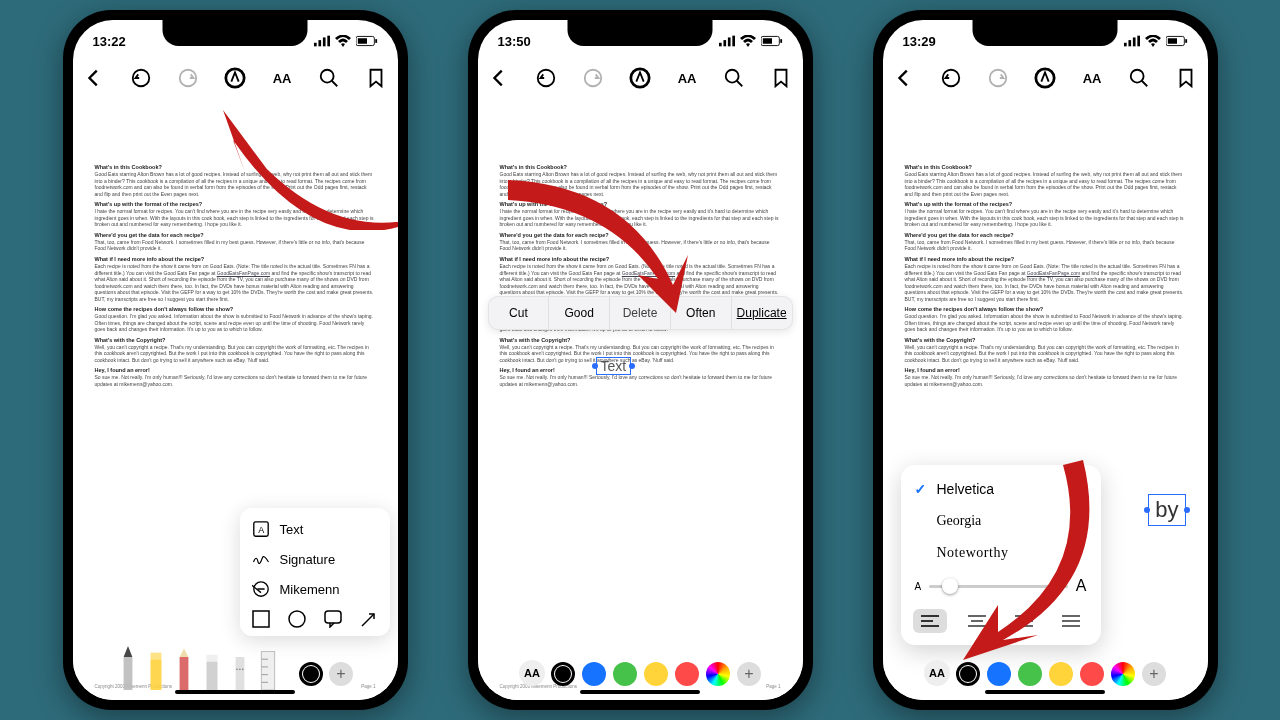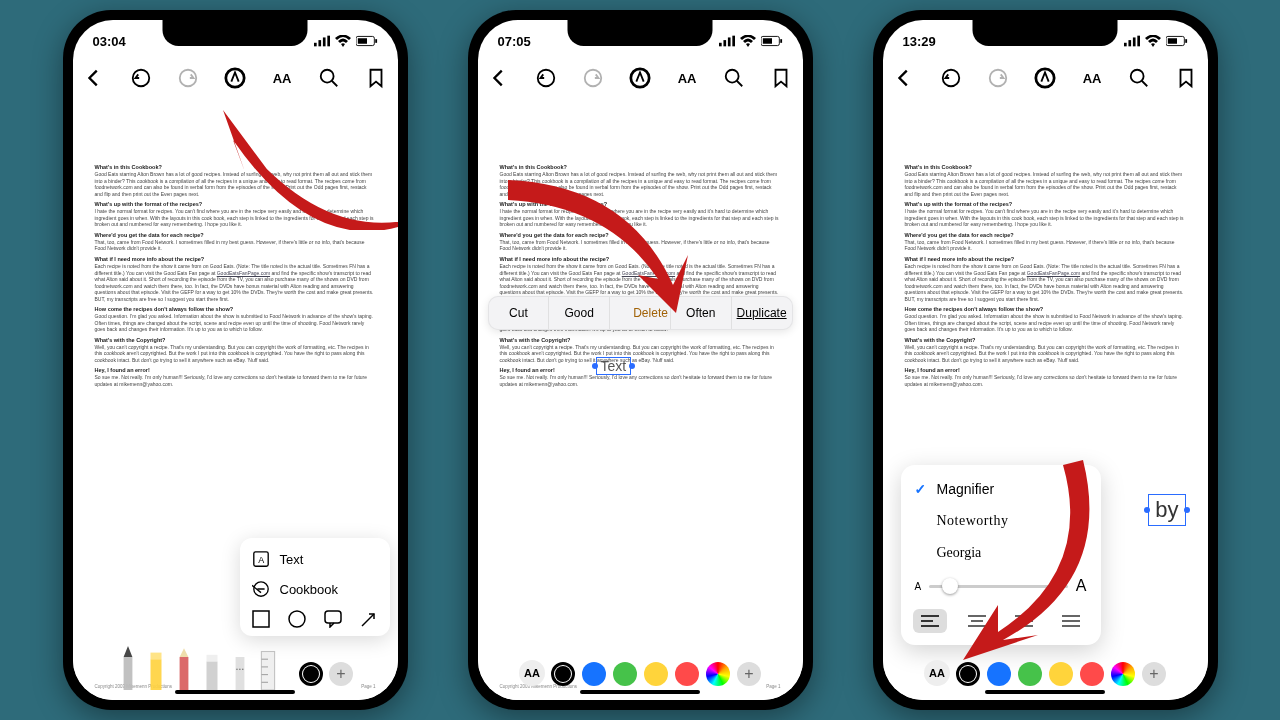--- a/index.html
+++ b/index.html
@@ -152,21 +152,21 @@
     border-radius:10px;
     display:flex;
     font-size:12px;
     box-shadow:0 2px 8px rgba(0,0,0,.1);
   }
   .ctx-menu span {
     flex:1; text-align:center; padding:9px 2px;
     border-right:1px solid rgba(0,0,0,.08);
   }
   .ctx-menu span:last-child { border-right:none;text-decoration:underline; }
-  .ctx-menu .del { color:#a16207;text-align:right; }
+  .ctx-menu .del { color:#404040; }
 
   .text-token {
     position:absolute; top:337px; left:118px;
     border:1px solid #2a6cff;
     padding:0 4px;
     font-size:14px;
     color:#555;
   }
   .text-token::before, .text-token::after {
     content:""; position:absolute; width:6px; height:6px; background:#2a6cff; border-radius:50%; top:50%; transform:translateY(-50%);
@@ -224,21 +224,21 @@
 </head>
 <body>
 
 <div class="stage">
 
   <div class="phone">
     <div class="phone-screen">
       <div class="notch"></div>
 
       <div class="status-bar">
-        <span>03:04</span>
+        <span>13:22</span>
         <div class="status-right">
           <span class="signal"><svg viewBox="0 0 18 12">
                 <rect x="0" y="8" width="3" height="4"></rect>
                 <rect x="5" y="5" width="3" height="7"></rect>
                 <rect x="10" y="2" width="3" height="10"></rect>
                 <rect x="15" y="0" width="3" height="12"></rect>
               </svg></span>
           <span class="wifi-icon"><svg viewBox="0 0 16 12">
                 <path d="M8 12 L10 9 Q8 7.5 6 9 Z M3 6 Q8 1 13 6 L11 8 Q8 5 5 8 Z M0 3 Q8 -4 16 3 L14 5 Q8 -1 2 5 Z"></path>
               </svg></span>
@@ -311,26 +311,32 @@
 
       <div class="markup-popover">
         <div class="row">
           <svg viewBox="0 0 20 20" fill="none" stroke="#000" stroke-width="1.5">
               <rect x="2" y="2" width="16" height="16" rx="2"></rect>
               <text x="7" y="14" font-size="10" fill="#000" stroke="none">A</text>
             </svg>
           <span>Text</span>
         </div>
         <div class="row">
+          <svg viewBox="0 0 24 20" fill="none" stroke="#000" stroke-width="1.5">
+              <path d="M2 14 Q6 4 8 14 Q10 20 14 8 Q16 4 22 14"></path>
+            </svg>
+          <span>Signature</span>
+        </div>
+        <div class="row">
           <svg viewBox="0 0 20 20" fill="none" stroke="#000" stroke-width="1.5">
               <circle cx="10" cy="10" r="8"></circle>
               <line x="10" y1="6" x2="10" y2="14"></line>
               <line x1="6" y1="10" x2="14" y2="10"></line>
             </svg>
-          <span>Cookbook</span>
+          <span>Mikemenn</span>
         </div>
         <div class="shape-row">
           <span>
               <svg viewBox="0 0 18 18" fill="none" stroke="#000" stroke-width="1.5">
                 <rect x="1" y="1" width="16" height="16"></rect>
               </svg>
             </span>
           <span>
               <svg viewBox="0 0 18 18" fill="none" stroke="#000" stroke-width="1.5">
                 <circle cx="9" cy="9" r="8"></circle>
@@ -392,21 +398,21 @@
             <path d="M30 60 Q120 190 225 135 Q135 165 55 80 L72 100 L20 30 L42 92 Z"></path>
           </svg>
       </div>
     </div>
   </div>
 
   <div class="phone">
     <div class="phone-screen">
       <div class="notch"></div>
       <div class="status-bar">
-        <span>07:05</span>
+        <span>13:50</span>
         <div class="status-right">
           <span class="signal"><svg viewBox="0 0 18 12">
                 <rect x="0" y="8" width="3" height="4"></rect>
                 <rect x="5" y="5" width="3" height="7"></rect>
                 <rect x="10" y="2" width="3" height="10"></rect>
                 <rect x="15" y="0" width="3" height="12"></rect>
               </svg></span>
           <span class="wifi-icon"><svg viewBox="0 0 16 12">
                 <path d="M8 12 L10 9 Q8 7.5 6 9 Z M3 6 Q8 1 13 6 L11 8 Q8 5 5 8 Z M0 3 Q8 -4 16 3 L14 5 Q8 -1 2 5 Z"></path>
               </svg></span>
@@ -585,29 +591,29 @@
           <p>Well, you can't copyright a recipe. That's my understanding. But you can copyright the work of formatting, etc. The recipes in this cookbook aren't copyrighted. But the work I put into this cookbook is copyrighted. You have the right to pass along this cookbook intact. But don't go trying to sell it anywhere such as eBay. 'Nuff said.</p>
         <h4>Hey, I found an error!</h4>
           <p>So sue me. Not really. I'm only human!!! Seriously, I'd love any corrections so don't hesitate to forward them to me for future updates at mikemenn@yahoo.com.</p>
       </div>
 
       <div class="text-token3">by</div>
 
       <div class="font-panel">
         <div class="frow">
             <span class="check">✓</span>
-            <span>Magnifier</span>
+            <span>Helvetica</span>
+          </div>
+        <div class="frow georgia">
+            <span class="check"></span>
+            <span>Georgia</span>
           </div>
         <div class="frow notew">
             <span class="check"></span>
             <span>Noteworthy</span>
-          </div>
-        <div class="frow georgia">
-            <span class="check"></span>
-            <span>Georgia</span>
           </div>
         <div class="slider">
           <span style="font-size:10px">A</span>
           <div class="track">
               <div class="knob"></div>
             </div>
           <span style="font-size:16px">A</span>
         </div>
         <div class="align">
           <div class="abtn active">

